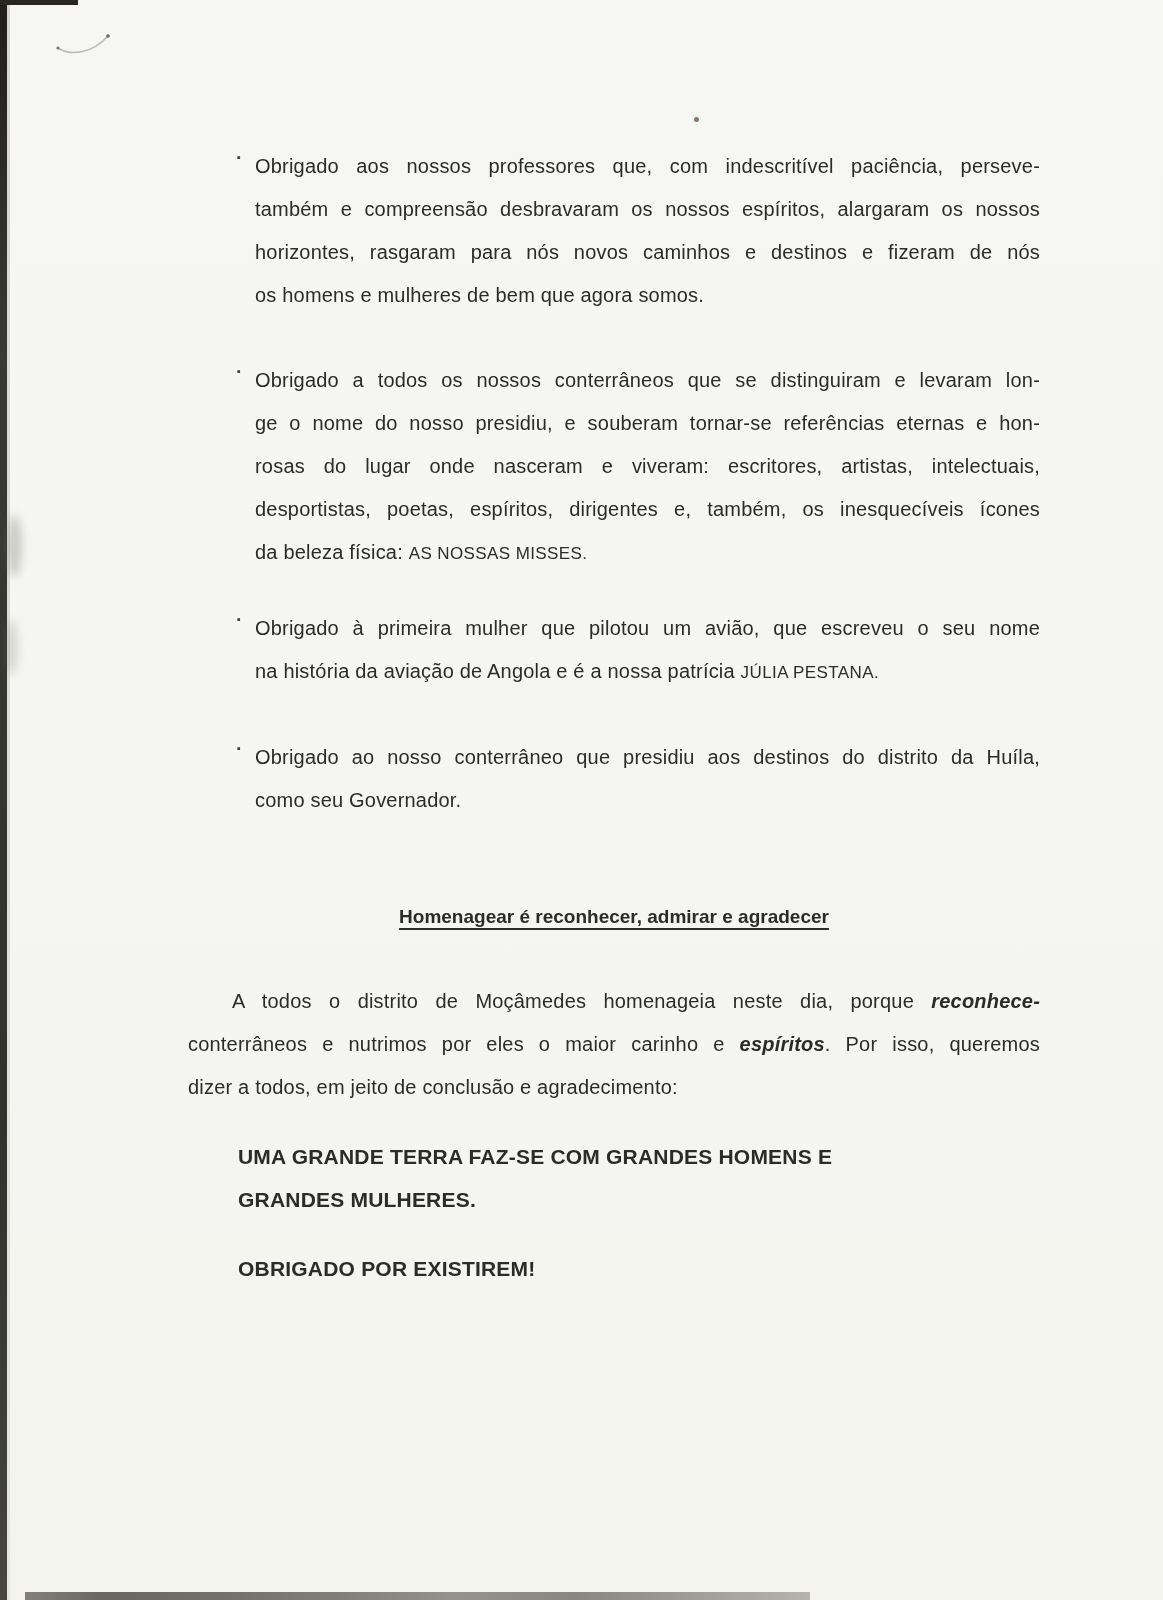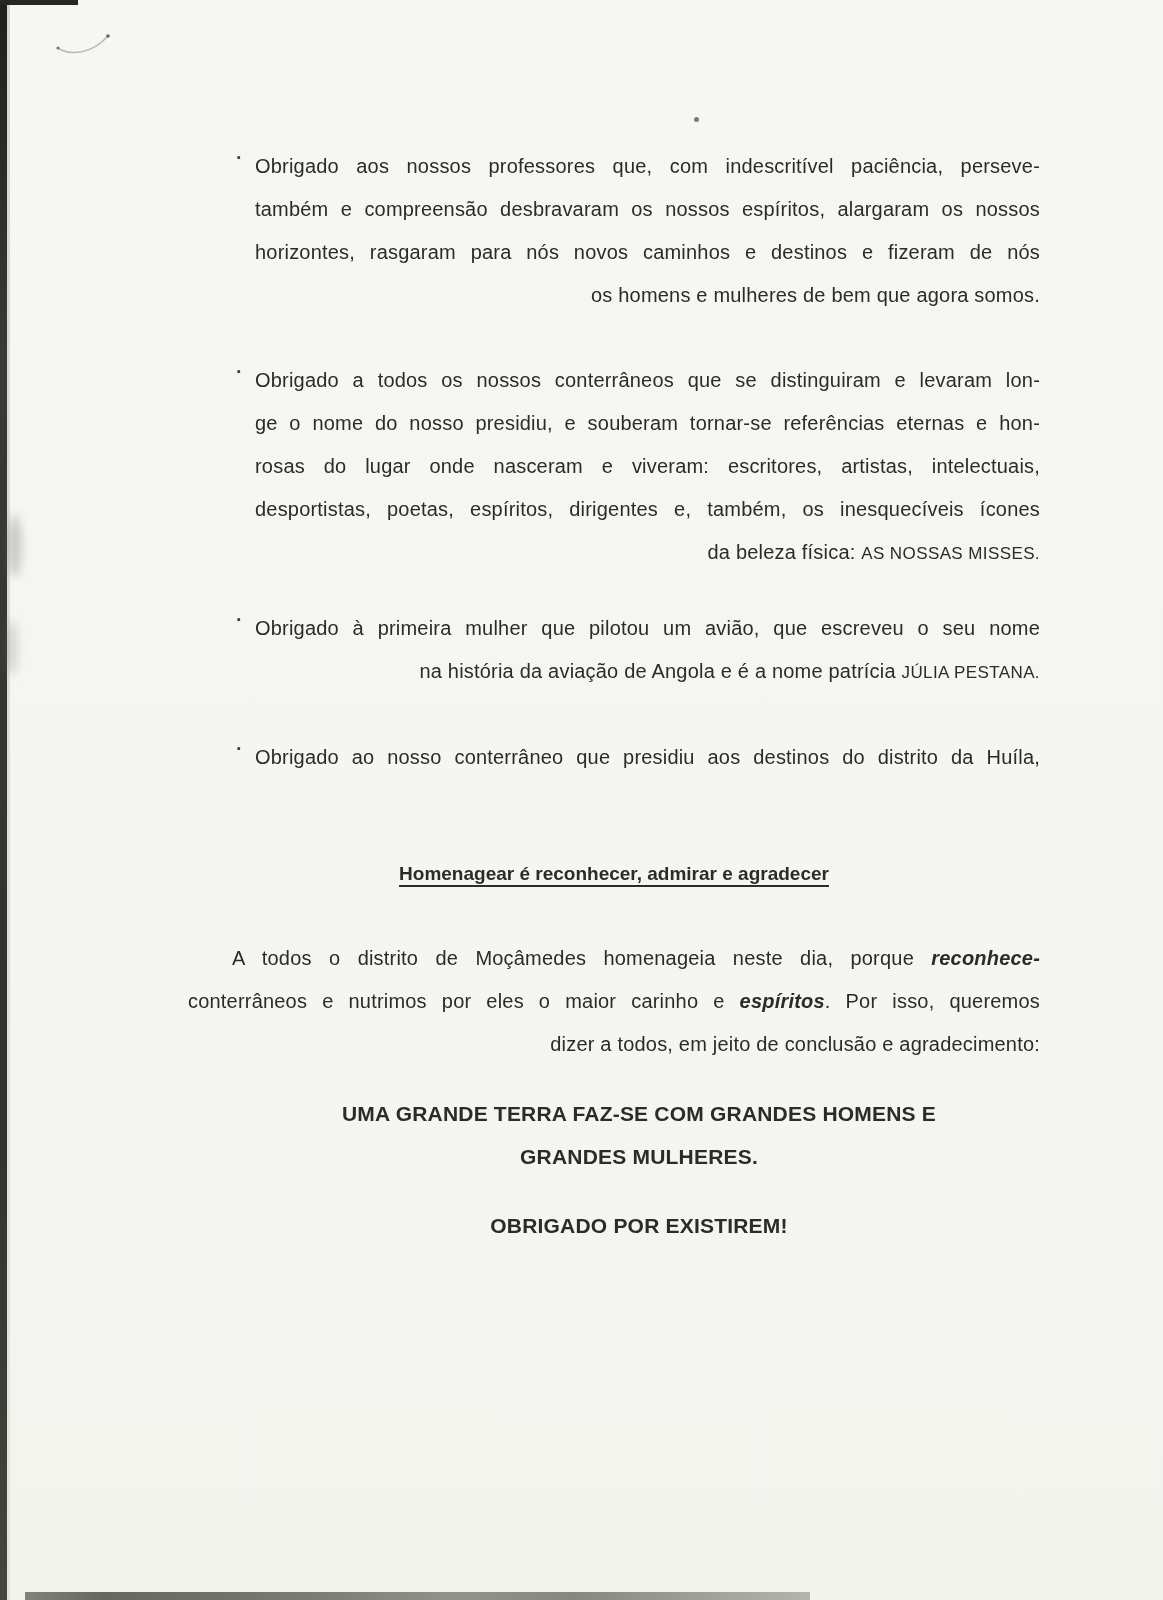--- a/index.html
+++ b/index.html
@@ -57,39 +57,39 @@
   .bullet.b2 { margin-bottom: 32px; }
   .bullet.b3 { margin-bottom: 42px; }
   .bullet.b4 { margin-bottom: 0; }
   .marker {
     position: absolute; left: 0; top: 7px;
     font-size: 11px; line-height: 11px; color: #3a3a36;
   }
 
   .line { font-size: 20px; line-height: 43px; letter-spacing: .2px; }
   .jline { text-align: justify; text-align-last: justify; }
-  .lline { text-align: right; }
+  .lline { text-align: left; }
   .caps { font-size: 17px; letter-spacing: .4px; }
   .bi   { font-weight: bold; font-style: italic; }
 
   .heading {
     margin-top: 76px; text-align: center;
     font-size: 19px; font-weight: bold; line-height: 38px;
   }
   .heading .u {
     text-decoration: underline;
     text-decoration-thickness: 2px;
     text-underline-offset: 5px;
   }
 
   .para { margin-top: 44px; width: 852px; }
   .para .first { text-indent: 44px; }
 
   .closing {
-    margin-top: 26px; padding-left: 50px; text-align: center;
+    margin-top: 26px; padding-left: 50px; text-align: left;
     font-weight: bold; font-size: 21px; line-height: 43px; letter-spacing: .2px;
   }
   .closing-final { margin-top: 26px; }
 </style>
 </head>
 <body>
 
 <div class="page">
 
   <div class="edge-left"></div>
@@ -120,26 +120,27 @@
       <div class="line jline"><span>Obrigado a todos os nossos conterrâneos que se distinguiram e levaram lon-</span></div>
       <div class="line jline"><span>ge o nome do nosso presidiu, e souberam tornar-se referências eternas e hon-</span></div>
       <div class="line jline"><span>rosas do lugar onde nasceram e viveram: escritores, artistas, intelectuais,</span></div>
       <div class="line jline"><span>desportistas, poetas, espíritos, dirigentes e, também, os inesquecíveis ícones</span></div>
       <div class="line lline"><span>da beleza física: </span><span class="caps">AS NOSSAS MISSES.</span></div>
     </div>
 
     <div class="bullet b3">
       <span class="marker">▪</span>
       <div class="line jline"><span>Obrigado à primeira mulher que pilotou um avião, que escreveu o seu nome</span></div>
-      <div class="line lline"><span>na história da aviação de Angola e é a nome patrícia </span><span class="caps">JÚLIA PESTANA.</span></div>
+      <div class="line lline"><span>na história da aviação de Angola e é a nossa patrícia </span><span class="caps">JÚLIA PESTANA.</span></div>
     </div>
 
     <div class="bullet b4">
       <span class="marker">▪</span>
       <div class="line jline"><span>Obrigado ao nosso conterrâneo que presidiu aos destinos do distrito da Huíla,</span></div>
+      <div class="line lline"><span>como seu Governador.</span></div>
     </div>
 
     <div class="heading">
       <span class="u">Homenagear é reconhecer, admirar e agradecer</span>
     </div>
 
     <div class="para">
       <div class="line jline first"><span>A todos o distrito de Moçâmedes homenageia neste dia, porque </span><span class="bi">reconhece-</span></div>
       <div class="line jline"><span>conterrâneos e nutrimos por eles o maior carinho e </span><span class="bi">espíritos</span><span>. Por isso, queremos</span></div>
       <div class="line lline"><span>dizer a todos, em jeito de conclusão e agradecimento:</span></div>

